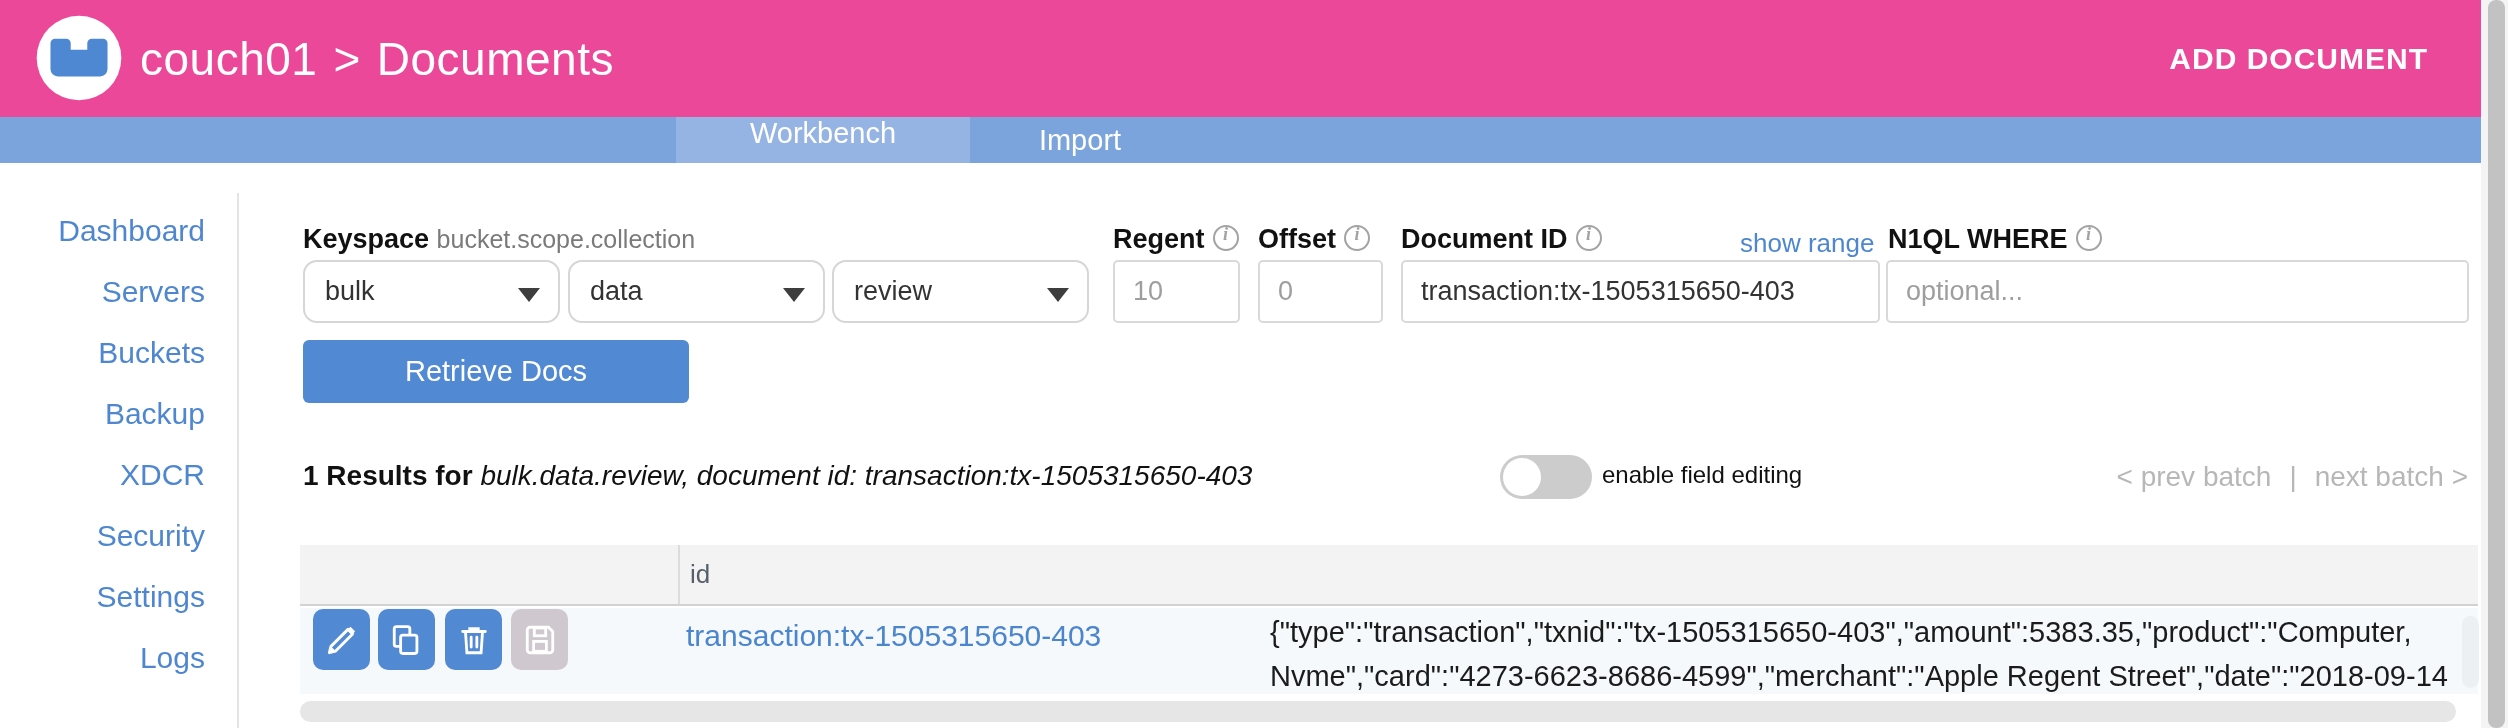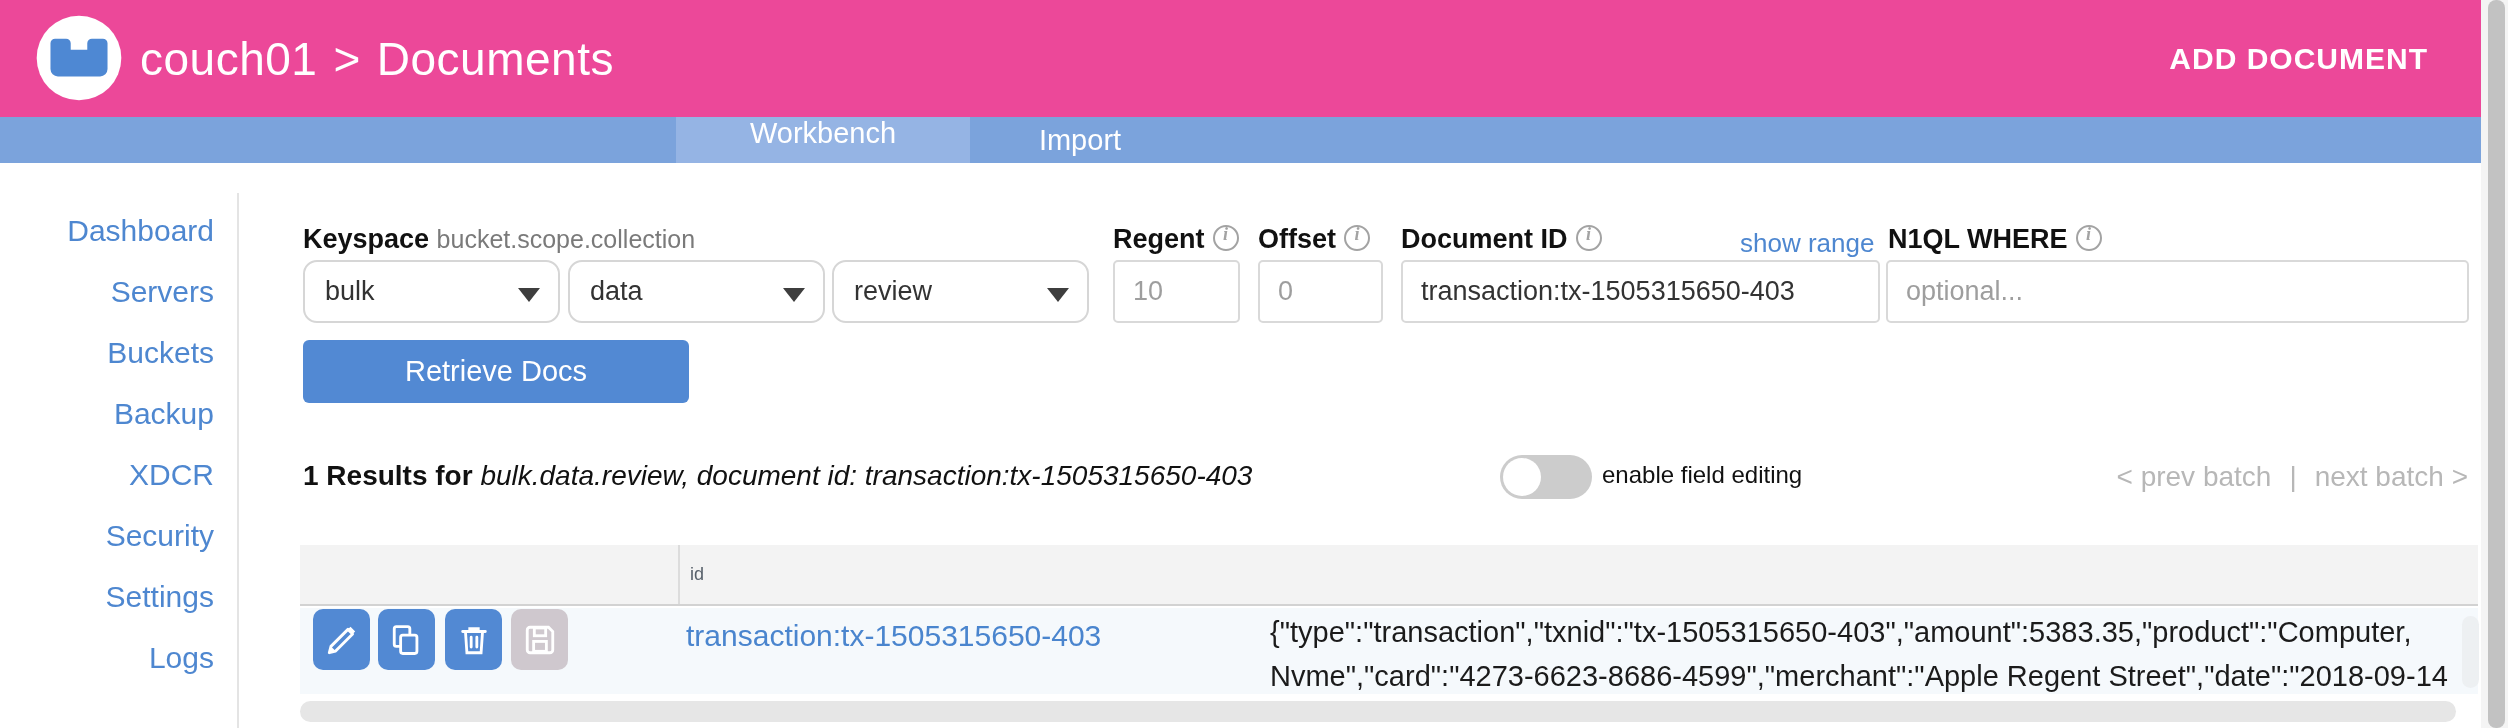--- a/index.html
+++ b/index.html
@@ -19,21 +19,21 @@
   
   .tab-bar { position:absolute; left:0; top:117px; width:2508px; height:46px; background:#7ba3dc; }
   .tab { position:absolute; top:0; height:46px; display:flex; align-items:center; justify-content:center;
          color:#fff; font-size:29px; cursor:pointer; gap:14px; }
   .tab.active { background:#95b4e4;flex-direction:column; }
   .tab-workbench { left:676px; width:294px; }
   .tab-import { left:970px; width:220px; }
   .chev { width:22px; height:14px; }
 
   
-  .sidebar { position:absolute; left:9px; top:200px; width:237px; }
+  .sidebar { position:absolute; left:0; top:200px; width:237px; }
   .sidebar-divider { position:absolute; left:237px; top:193px; width:2px; height:535px; background:#e4e4e4; }
   .side-item { display:block; text-align:right; padding-right:32px; line-height:61px; font-size:30px;
                color:#4e87d0; cursor:pointer; white-space:nowrap; }
 
   
   .lbl { position:absolute; font-size:27px; font-weight:700; color:#111; white-space:nowrap; }
   .hint { font-weight:400; color:#7a7a7a; font-size:25px;text-align:right; }
   .info { display:inline-block; width:26px; height:26px; border:2px solid #a3a3a3; border-radius:50%;
           margin-left:8px; vertical-align:-3px; position:relative; cursor:pointer; }
   .info::after { content:"i"; position:absolute; left:0; right:0; top:-3px; text-align:center;
@@ -60,21 +60,21 @@
   .batch { position:absolute; right:40px; top:461px; font-size:28px; color:#b7b7b7; white-space:nowrap;
            display:flex; gap:18px;text-align:center; }
   .batch span { cursor:pointer; }
   .batch .sep { cursor:default; }
 
   
   .tbl-header { position:absolute; left:300px; top:545px; width:2178px; height:61px; background:#f3f3f3;
                 border-bottom:2px solid #d2d2d2; }
   .tbl-header .col-div { position:absolute; left:378px; top:0; width:2px; height:59px; background:#dcdcdc; }
   .tbl-header .id-h { position:absolute; left:390px; top:0; height:59px; display:flex; align-items:center;
-                      font-size:18px; color:#57606a; }
+                      font-size:26px; color:#57606a; }
   .tbl-row { position:absolute; left:300px; top:608px; width:2178px; height:86px; background:#f5f9fc; }
   .act-btn { position:absolute; top:1px; width:57px; height:61px; border:none; border-radius:10px; background:#5289d3;
              cursor:pointer; display:flex; align-items:center; justify-content:center; }
   .act-btn.disabled { background:#cfc8ce; cursor:default; }
   .act-btn svg { width:34px; height:34px; }
   .doc-link { position:absolute; left:386px; top:11px; font-size:30px; color:#4a85ce; cursor:pointer; white-space:nowrap; }
   .doc-json { position:absolute; left:970px; top:2px; width:1260px; font-size:29px; line-height:44px; color:#1b1b1b;
               word-wrap:break-word; }
   .row-vscroll { position:absolute; left:2162px; top:8px; width:17px; height:72px; background:#edf0f2; border-radius:9px; }
 

